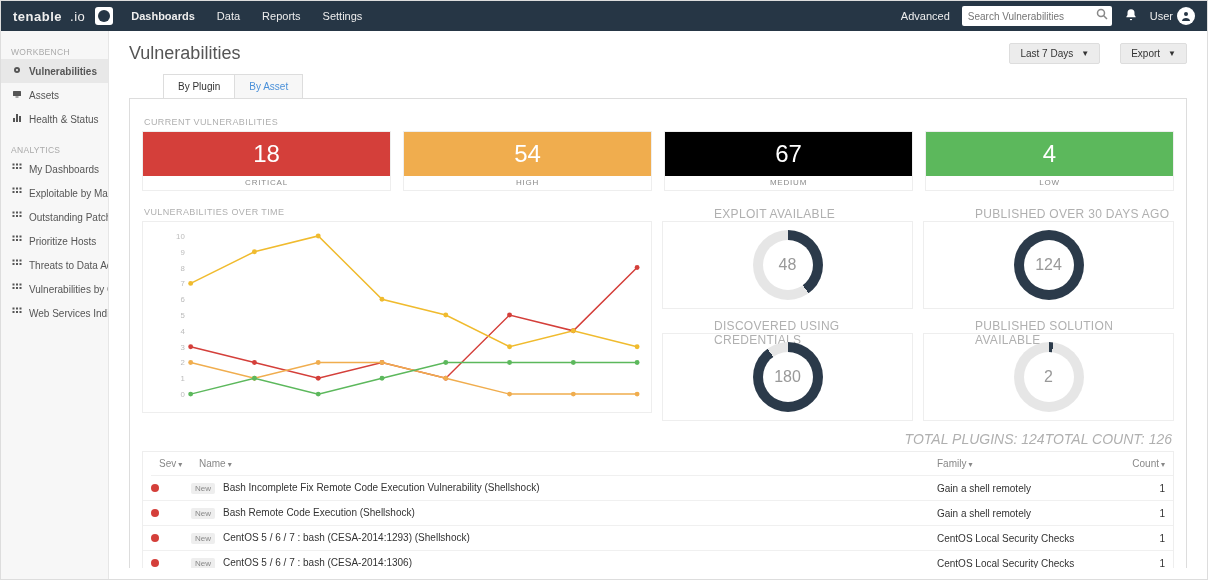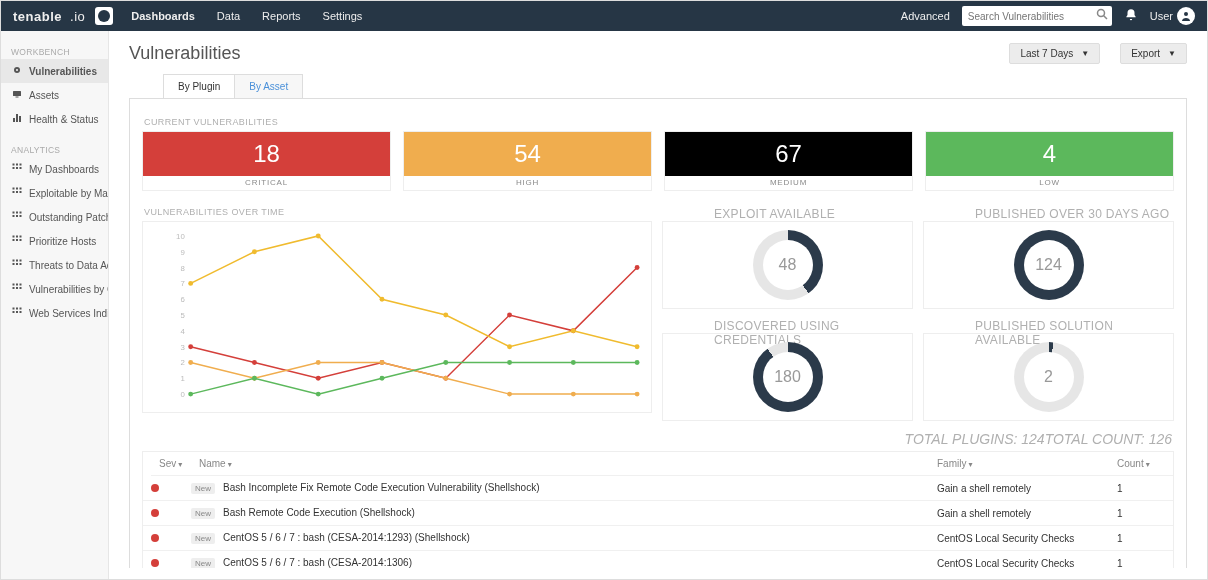--- a/index.html
+++ b/index.html
@@ -62,21 +62,21 @@
 .linechart svg { width: 100%; height: 100%; }
 
 .tablehead { display: flex; justify-content: flex-end; color: #b0b0b0; font-size: 14px; text-transform: uppercase; margin: 10px 2px 4px; font-style: italic; }
 .table { border: 1px solid #eee; background: #fff; }
 .thead, .trow { display: grid; grid-template-columns: 40px 1fr 180px 48px; align-items: center; padding: 6px 8px; border-bottom: 1px solid #f0f0f0; font-size: 10px; }
 .thead { color: #888; margin-left: 8px; }
 .thead span { cursor: pointer; }
 .trow:last-child { border-bottom: none; }
 .sevdot { width: 8px; height: 8px; border-radius: 50%; background: #d43f3a; display: inline-block; }
 .newbadge { display: inline-block; background: #eee; color: #888; font-size: 8px; padding: 1px 4px; border-radius: 2px; margin-right: 8px; }
-.count { text-align: left; }
+.count { text-align: right; }
 .caret { font-size: 8px; margin-left: 2px; }
 .content-scroll { height: calc(100% - 42px); overflow: hidden; }
 </style>
 </head>
 <body>
 
 <div class="frame">
 
   <div class="topbar">
     <div class="logo">

